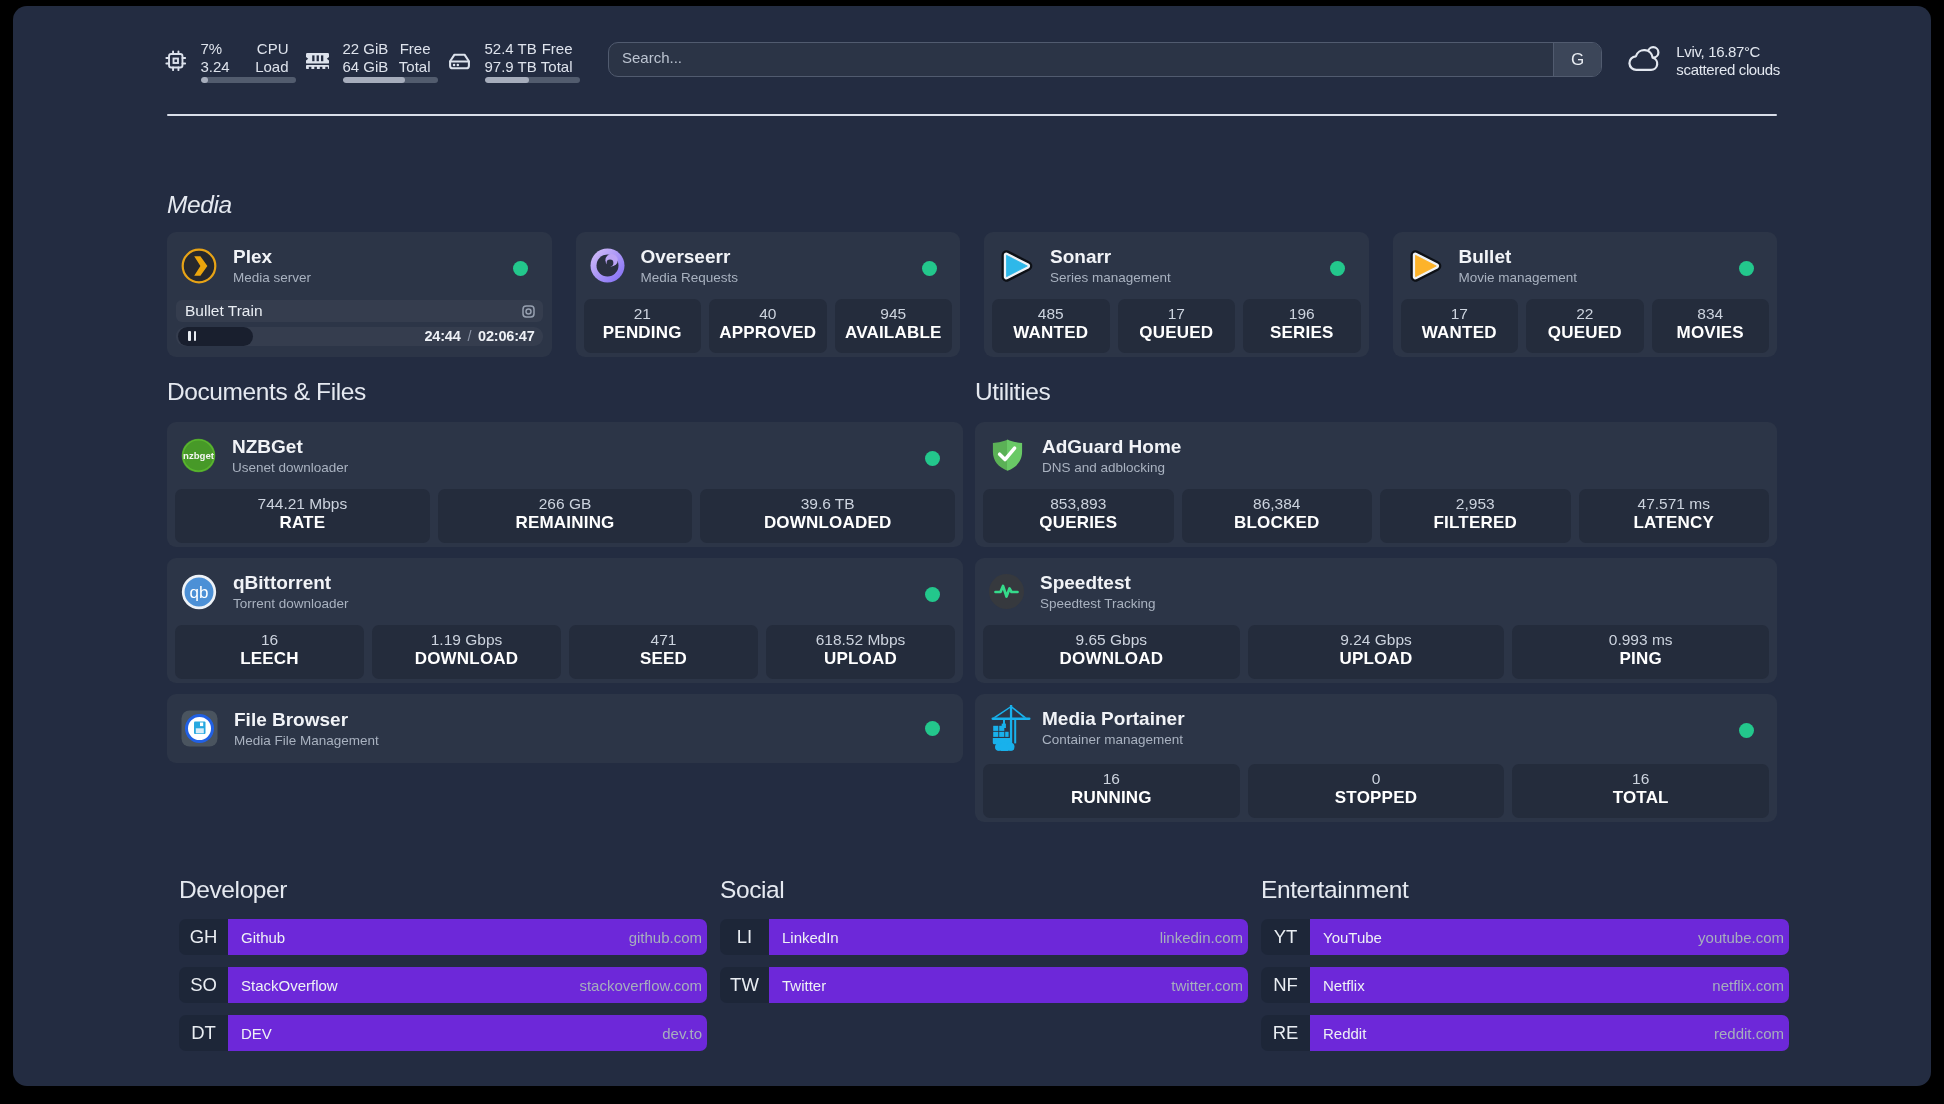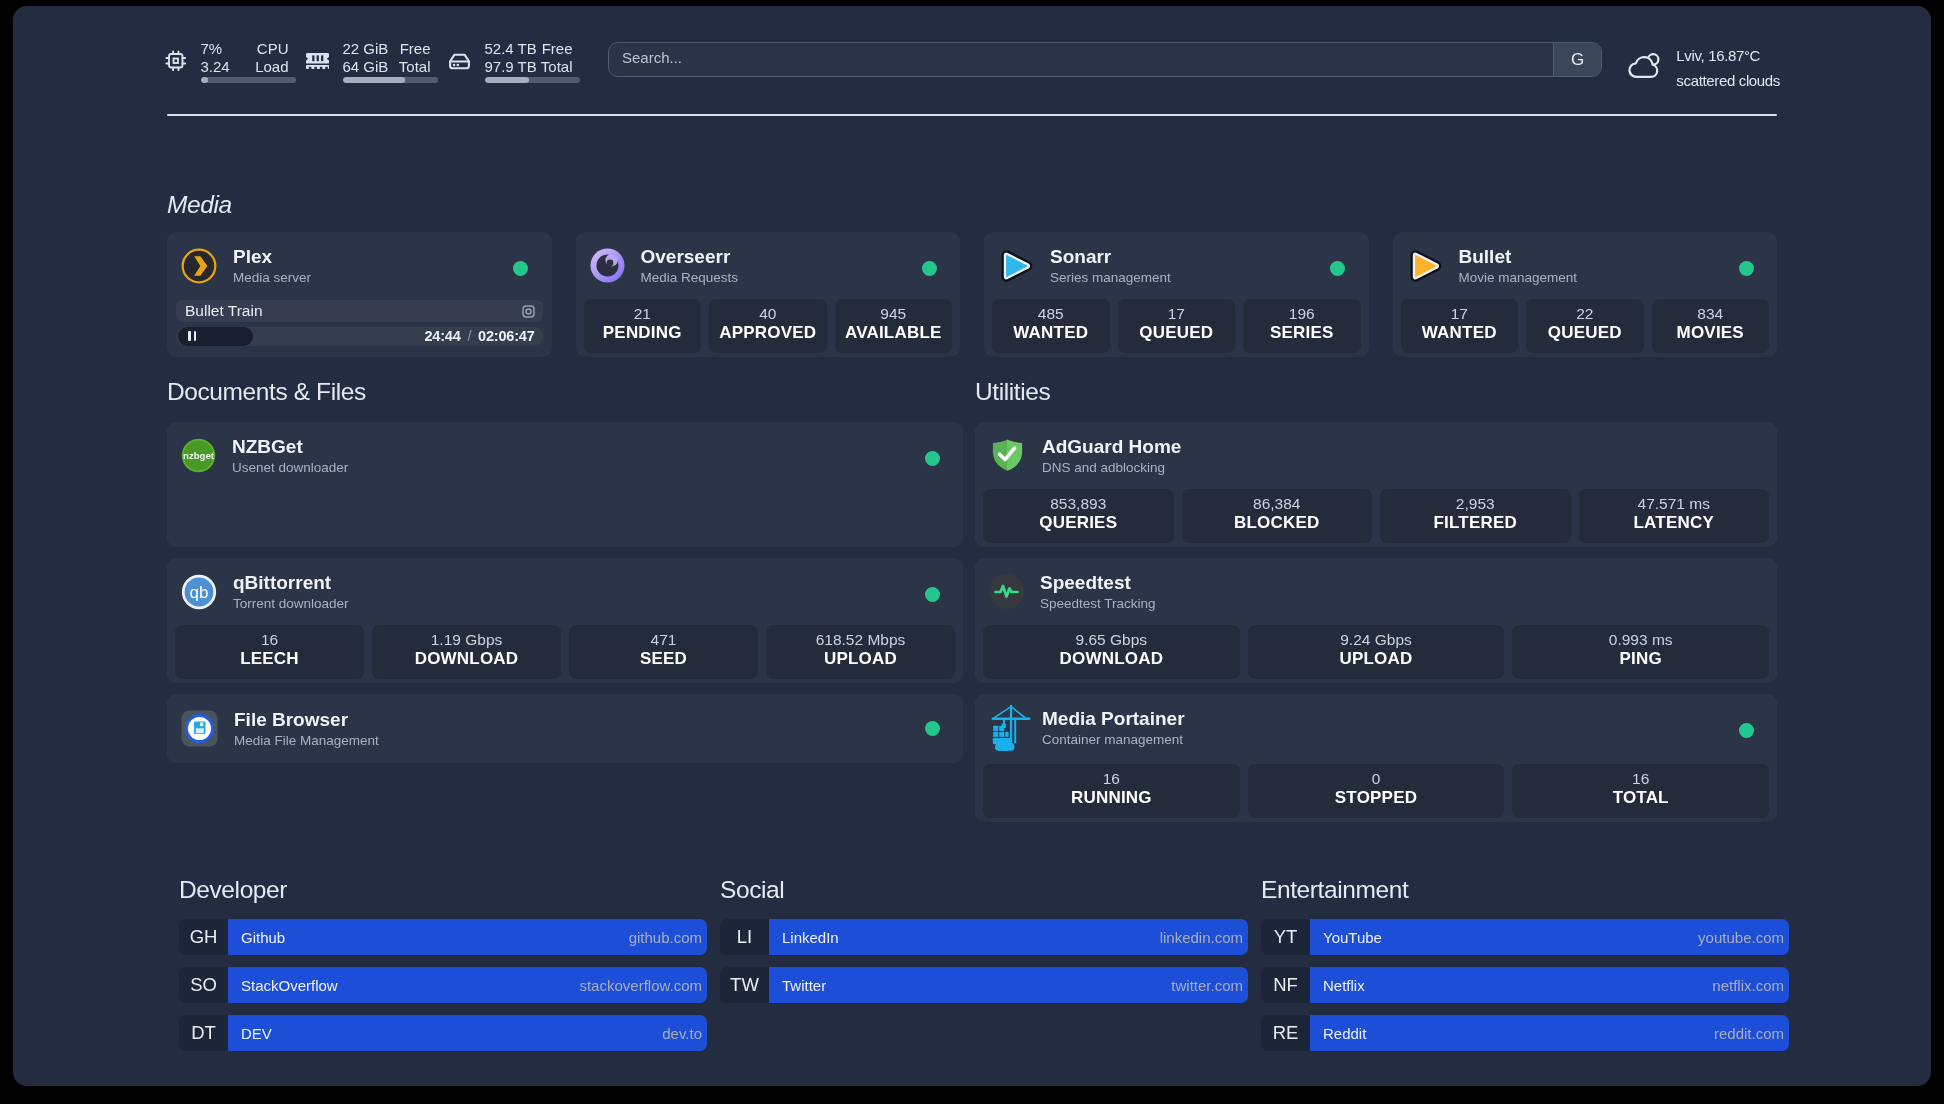--- a/index.html
+++ b/index.html
@@ -16,21 +16,21 @@
 .rlabs{text-align:right;}
 .rbar{margin-top:1.3px;height:6px;border-radius:3px;background:#525c6e;position:relative;overflow:hidden;}
 .rbar i{position:absolute;left:0;top:0;bottom:0;border-radius:3px;background:#a6adbc;}
 #search{position:absolute;left:441px;top:36px;width:994px;height:35px;background:#2b3446;
   border:1.5px solid #515b6f;border-radius:10px;display:flex;align-items:center;}
 #search .ph{flex:1;padding-left:13px;font-size:15px;color:#bcc4d1;position:relative;top:-2.5px;}
 #search .g{width:48px;align-self:stretch;background:#3c4659;border-left:1.5px solid #515b6f;
   border-radius:0 8.5px 8.5px 0;display:flex;align-items:center;justify-content:center;
   font-size:17px;color:#e9edf3;}
 #weather{position:absolute;right:-3px;top:37px;display:flex;align-items:center;}
-#weather .wtxt{margin-left:14px;font-size:15px;letter-spacing:-.35px;line-height:25px;color:#e2e7ef;}
+#weather .wtxt{margin-left:14px;font-size:15px;letter-spacing:-.35px;line-height:18px;color:#e2e7ef;}
 #divider{position:absolute;left:0;top:108px;width:1610px;height:2px;background:#d9dee9;border-radius:1px;}
 
 .h2{position:absolute;font-size:24.5px;line-height:30px;font-weight:500;color:#e5e9f0;letter-spacing:-.4px;}
 
 .card{position:relative;background:#2c3547;border-radius:9px;}
 .chead{display:flex;align-items:center;height:67px;padding:0 8px;}
 .cicon{margin-left:6px;flex:0 0 auto;}
 .ctext{margin-left:16px;}
 .ctitle{font-size:19px;font-weight:700;color:#f1f3f7;line-height:24px;}
 .csub{font-size:13.5px;color:#a9b2c0;line-height:17px;}
@@ -63,21 +63,21 @@
 .pill i{width:2.6px;height:10px;background:#e8ecf2;border-radius:1px;display:block;}
 .pill i+i{margin-left:3px;}
 .ptime{margin-left:auto;padding-right:8px;font-size:14.5px;font-weight:700;color:#eef1f6;letter-spacing:-.2px;}
 .ptime .sep{color:#8b94a6;font-weight:400;padding:0 3px;}
 
 .bsec{position:absolute;top:869px;width:528px;margin-left:12px;}
 .bsec .h3{font-size:24.5px;line-height:30px;font-weight:500;color:#e5e9f0;letter-spacing:-.4px;margin:0 0 14px 0;}
 .bm{height:36px;border-radius:7px;overflow:hidden;display:flex;margin-bottom:12px;}
 .bm-abbr{width:49px;background:rgba(13,18,30,.25);display:flex;align-items:center;justify-content:center;
   font-size:18.5px;color:#e9edf2;}
-.bm-main{flex:1;background:#1d4ed8;display:flex;align-items:center;padding:0 5px 0 13px;justify-content:flex-end;}
+.bm-main{flex:1;background:#6d28d9;display:flex;align-items:center;padding:0 5px 0 13px;justify-content:flex-end;}
 .bm-name{font-size:15px;font-weight:400;color:#eef1f5;}
 .bm-url{margin-left:auto;font-size:15px;color:#a6aebd;}
 #bs1{left:0;} #bs2{left:541px;} #bs3{left:1082px;}
 </style>
 </head>
 <body>
 <div id="panel">
 <div id="content">
 
   <div id="resources">
@@ -286,20 +286,34 @@
           <circle cx="17.5" cy="17.5" r="16.8" fill="#4a9d2b"></circle>
           <circle cx="17.5" cy="17.5" r="15.6" fill="#479928" stroke="#5ab52f" stroke-width="1.4"></circle>
           <text x="17.5" y="21.2" font-size="9.6" font-weight="600" fill="#f2f5f0" text-anchor="middle" font-family="Liberation Sans, sans-serif">nzbget</text>
         </svg>
         <div class="ctext">
               <div class="ctitle">NZBGet</div>
               <div class="csub">Usenet downloader</div>
             </div>
       </div>
       <div class="dot"></div>
+      <div class="cstats">
+        <div class="stat">
+              <div class="snum">744.21 Mbps</div>
+              <div class="slab">RATE</div>
+            </div>
+        <div class="stat">
+              <div class="snum">266 GB</div>
+              <div class="slab">REMAINING</div>
+            </div>
+        <div class="stat">
+              <div class="snum">39.6 TB</div>
+              <div class="slab">DOWNLOADED</div>
+            </div>
+      </div>
     </div>
     <div class="card h125">
       <div class="chead">
         <svg class="cicon" width="36" height="36" viewBox="0 0 36 36">
           <circle cx="18" cy="18" r="15.8" fill="#4c90d6" stroke="#eef2f7" stroke-width="2.7"></circle>
           <text x="18" y="24" font-size="17" font-weight="400" fill="#fff" text-anchor="middle" font-family="Liberation Sans, sans-serif">qb</text>
         </svg>
         <div class="ctext">
               <div class="ctitle">qBittorrent</div>
               <div class="csub">Torrent downloader</div>

